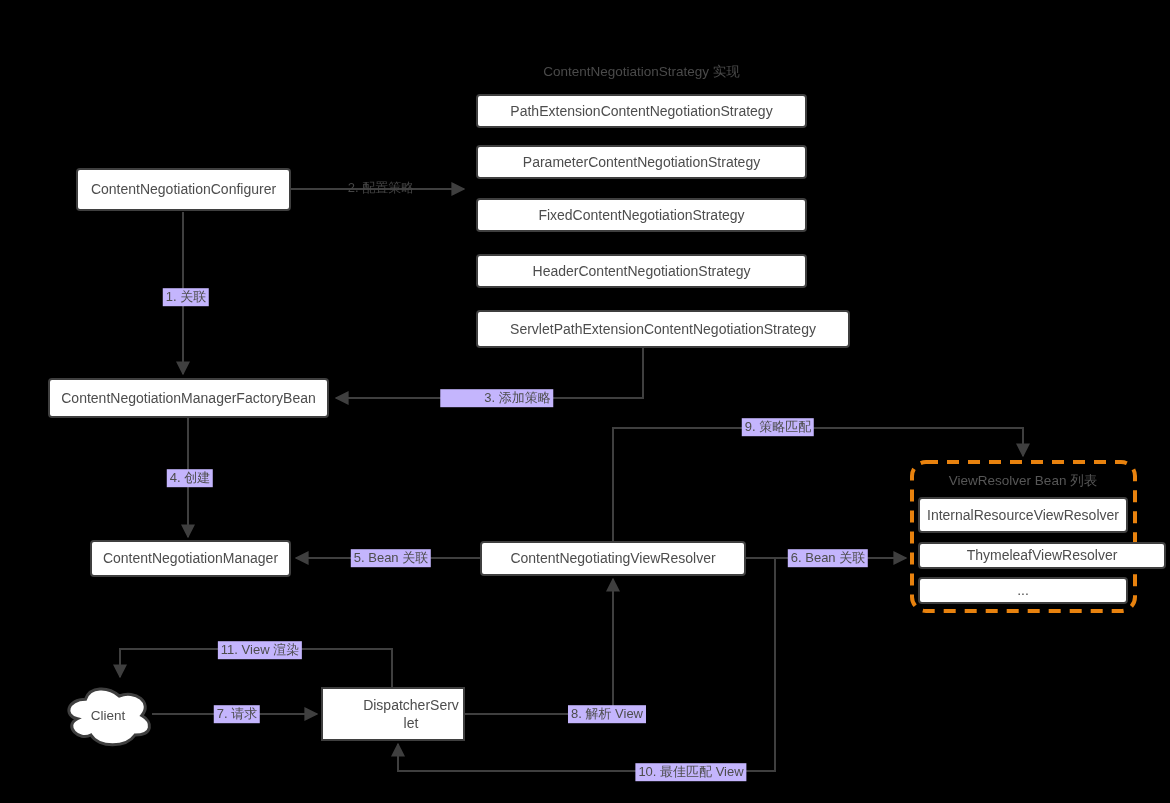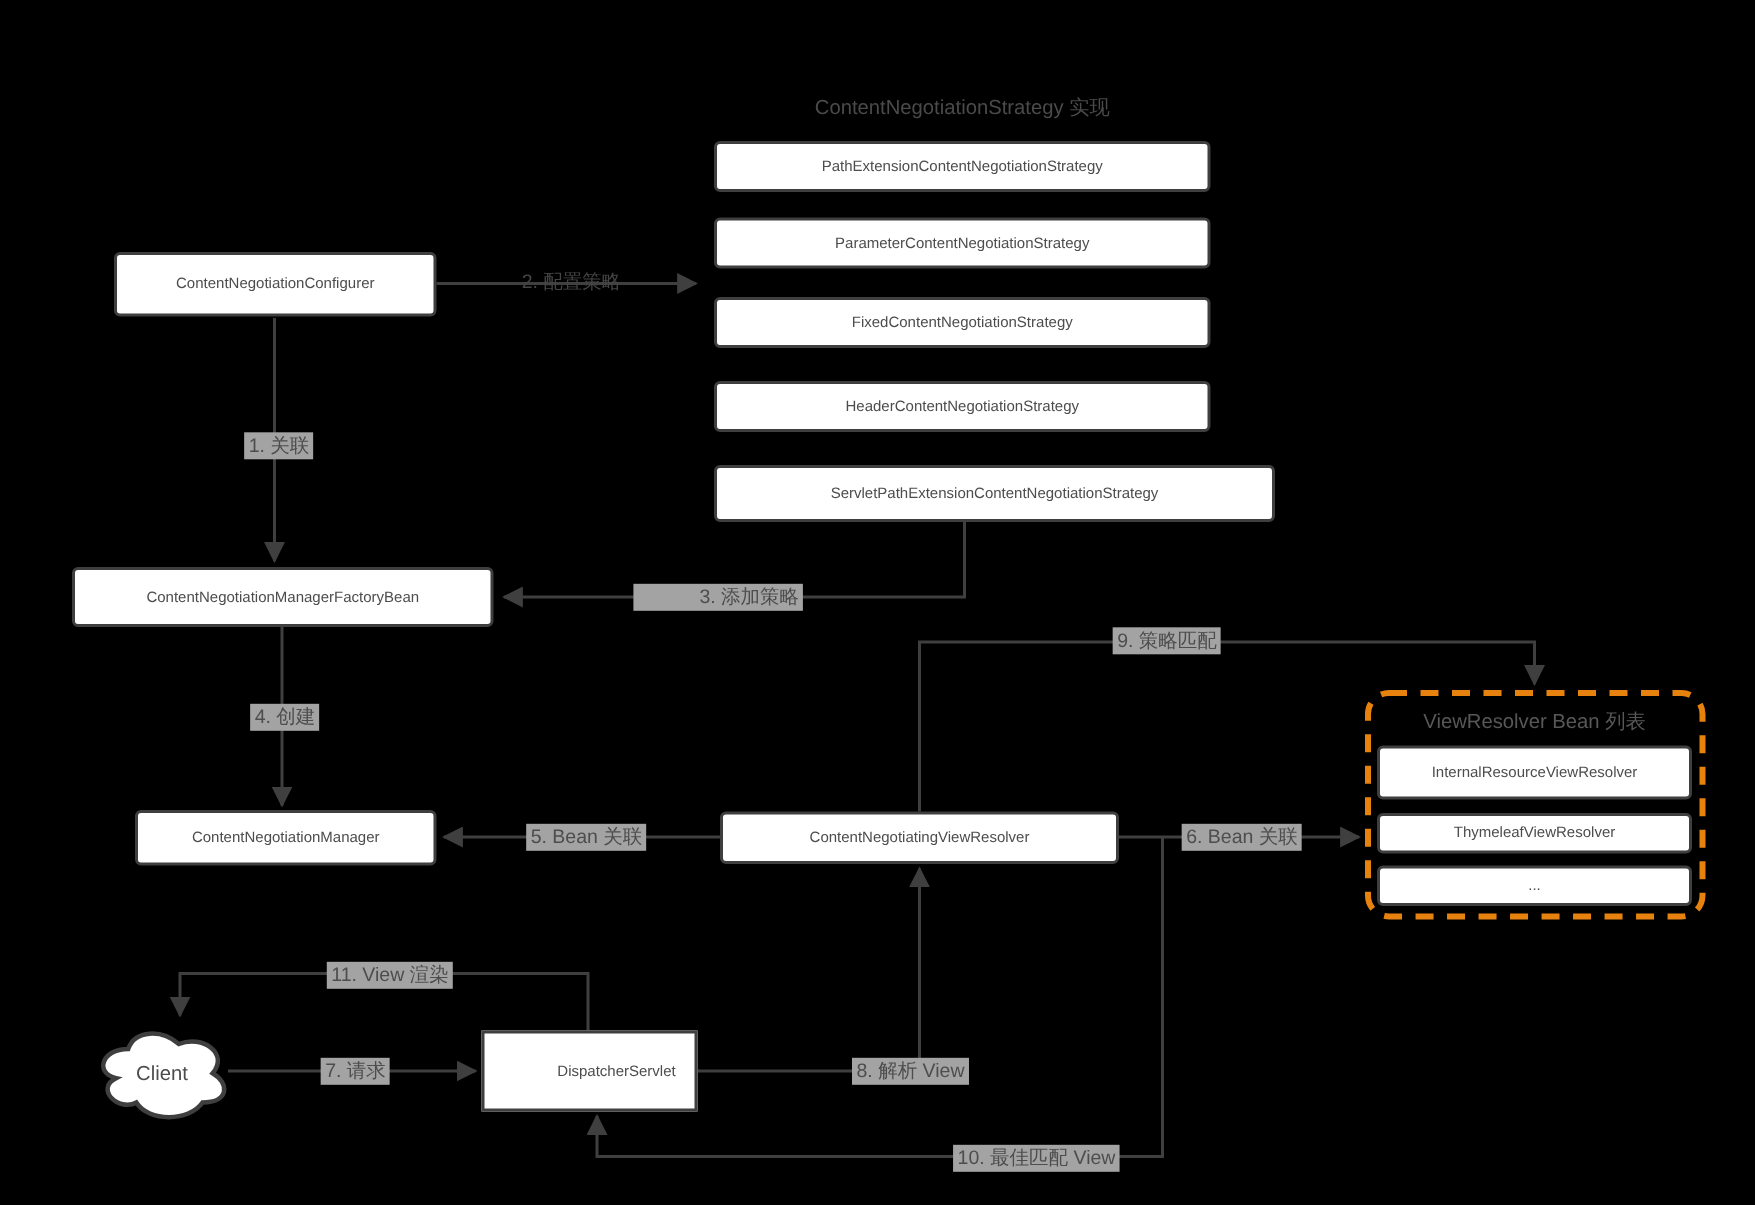--- a/index.html
+++ b/index.html
@@ -3,33 +3,33 @@
 <meta charset="utf-8">
 <style>
   html,body{margin:0;padding:0;background:#000;}
   .canvas{
     position:relative;width:1170px;height:803px;background:#000000;
     font-family:"Liberation Sans", sans-serif;overflow:hidden;
   }
   .canvas svg{position:absolute;left:0;top:0;z-index:0;}
   .node{
     position:absolute;z-index:2;background:#ffffff;border:2px solid #3f3f3f;
-    border-radius:4px;color:#4d4d4d;font-size:10px;line-height:1.3;
+    border-radius:4px;color:#4d4d4d;font-size:14px;line-height:1.3;
     display:flex;align-items:center;justify-content:center;text-align:center;
     word-break:break-all;padding:2px 4px;box-sizing:border-box;
   }
   .node.sharp{border-radius:0;padding-left:40px;}
   .group-title{
     position:absolute;z-index:2;color:#4a4a4a;font-size:13.5px;
     display:flex;align-items:center;justify-content:center;text-align:center;
     white-space:nowrap;
   }
   .edge-label{
     position:absolute;z-index:3;transform:translate(-50%,-50%);
-    background:#a3a3a3;color:#4d4d4d;font-size:13px;line-height:1.2;
+    background:#c4b5fd;color:#4d4d4d;font-size:13px;line-height:1.2;
     padding:1px 3px;white-space:nowrap;
   }
   .edge-label.nochip{background:transparent;color:#454545;}
   .cloud-text{
     position:absolute;z-index:2;color:#4d4d4d;font-size:13.5px;
     display:flex;align-items:center;justify-content:center;
   }
 </style>
 </head>
 <body>
@@ -70,29 +70,29 @@
   <div class="node" style="left:476px;top:254px;width:331px;height:34px;">HeaderContentNegotiationStrategy</div>
   <div class="node" style="left:476px;top:310px;width:374px;height:38px;">ServletPathExtensionContentNegotiationStrategy</div>
 
   <div class="node" style="left:76px;top:168px;width:215px;height:43px;">ContentNegotiationConfigurer</div>
   <div class="node" style="left:48px;top:378px;width:281px;height:40px;">ContentNegotiationManagerFactoryBean</div>
   <div class="node" style="left:90px;top:540px;width:201px;height:37px;padding:2px 5px;">ContentNegotiationManager</div>
 
   <div class="node" style="left:480px;top:541px;width:266px;height:35px;">ContentNegotiatingViewResolver</div>
 
   <div class="node" style="left:918px;top:497px;width:210px;height:36px;">InternalResourceViewResolver</div>
-  <div class="node" style="left:918px;top:542px;width:210px;height:27px;">ThymeleafViewResolver</div>
+  <div class="node" style="left:918px;top:542px;width:248px;height:27px;">ThymeleafViewResolver</div>
   <div class="node" style="left:918px;top:577px;width:210px;height:27px;">...</div>
 
   <div class="node sharp" style="left:321px;top:687px;width:144px;height:54px;">DispatcherServlet</div>
   <div class="cloud-text" style="left:63px;top:683px;width:90px;height:65px;">Client</div>
 
   <div class="edge-label" style="left:186px;top:297px;">1. 关联</div>
   <div class="edge-label nochip" style="left:381px;top:188px;">2. 配置策略</div>
-  <div class="edge-label" style="left:479px;top:398px;padding-left:44px;">3. 添加策略</div>
+  <div class="edge-label" style="left:497px;top:398px;padding-left:44px;">3. 添加策略</div>
   <div class="edge-label" style="left:190px;top:478px;">4. 创建</div>
   <div class="edge-label" style="left:391px;top:558px;">5. Bean 关联</div>
   <div class="edge-label" style="left:828px;top:558px;">6. Bean 关联</div>
   <div class="edge-label" style="left:237px;top:714px;">7. 请求</div>
   <div class="edge-label" style="left:607px;top:714px;">8. 解析 View</div>
   <div class="edge-label" style="left:778px;top:427px;">9. 策略匹配</div>
   <div class="edge-label" style="left:691px;top:772px;">10. 最佳匹配 View</div>
   <div class="edge-label" style="left:260px;top:650px;text-align:center;">11. View 渲染</div>
 
 </div>

